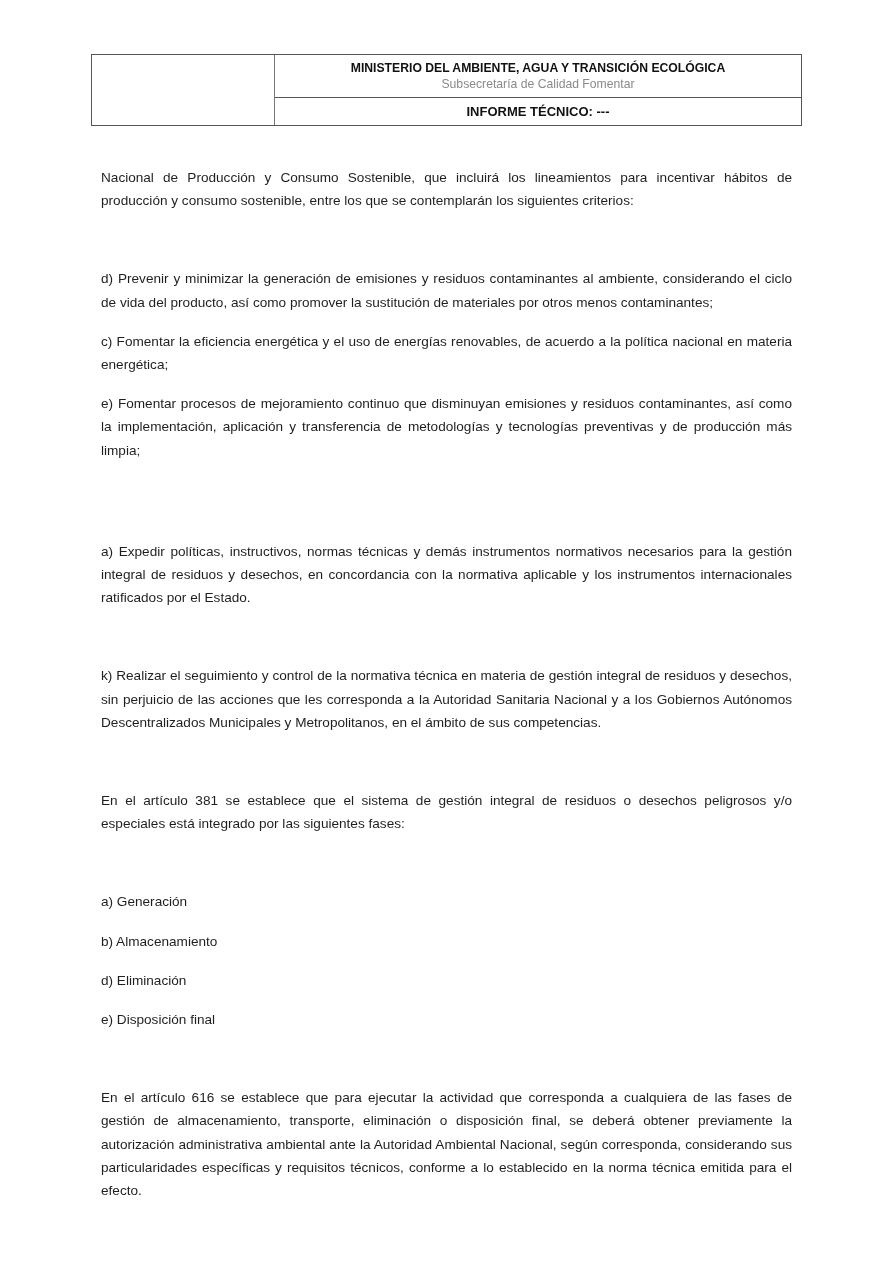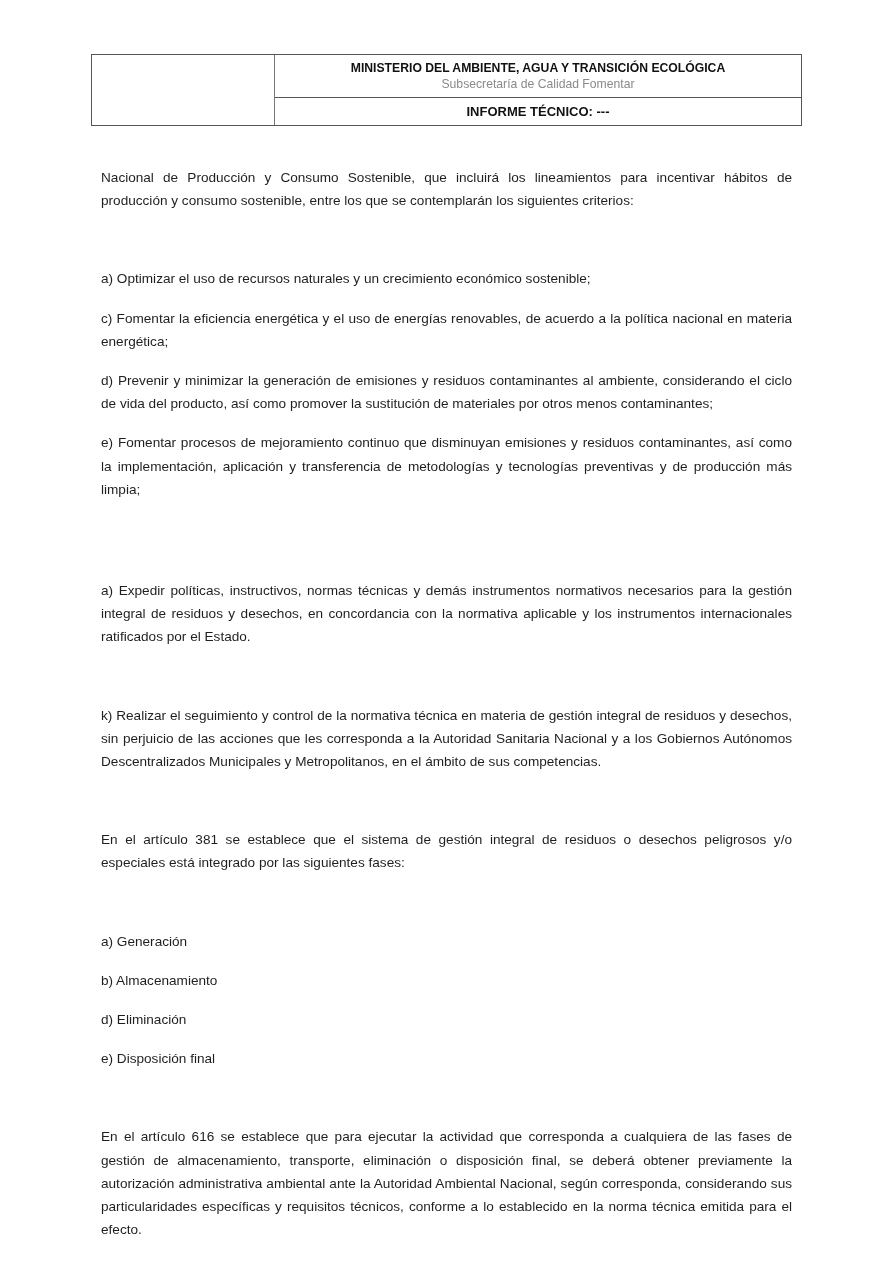--- a/index.html
+++ b/index.html
@@ -51,23 +51,22 @@
       <div class="ministry">MINISTERIO DEL AMBIENTE, AGUA Y TRANSICIÓN ECOLÓGICA</div>
       <div class="sub">Subsecretaría de Calidad Fomentar</div>
     </div>
     <div class="bottom">INFORME TÉCNICO: ---</div>
   </div>
 </div>
 
 <div class="body-text">
   <p>Nacional de Producción y Consumo Sostenible, que incluirá los lineamientos para incentivar hábitos de producción y consumo sostenible, entre los que se contemplarán los siguientes criterios:</p>
   <div class="gap"></div>
-  <p class="line-left">a) Optimizar el uso de recursos naturales y un crecimiento económico sostenible;</p>
+  <p>d) Prevenir y minimizar la generación de emisiones y residuos contaminantes al ambiente, considerando el ciclo de vida del producto, así como promover la sustitución de materiales por otros menos contaminantes;</p>
   <p>c) Fomentar la eficiencia energética y el uso de energías renovables, de acuerdo a la política nacional en materia energética;</p>
-  <p>d) Prevenir y minimizar la generación de emisiones y residuos contaminantes al ambiente, considerando el ciclo de vida del producto, así como promover la sustitución de materiales por otros menos contaminantes;</p>
   <p>e) Fomentar procesos de mejoramiento continuo que disminuyan emisiones y residuos contaminantes, así como la implementación, aplicación y transferencia de metodologías y tecnologías preventivas y de producción más limpia;</p>
   <div class="gap"></div>
   <div class="gap"></div>
   <p>a) Expedir políticas, instructivos, normas técnicas y demás instrumentos normativos necesarios para la gestión integral de residuos y desechos, en concordancia con la normativa aplicable y los instrumentos internacionales ratificados por el Estado.</p>
   <div class="gap"></div>
   <p>k) Realizar el seguimiento y control de la normativa técnica en materia de gestión integral de residuos y desechos, sin perjuicio de las acciones que les corresponda a la Autoridad Sanitaria Nacional y a los Gobiernos Autónomos Descentralizados Municipales y Metropolitanos, en el ámbito de sus competencias.</p>
   <div class="gap"></div>
   <p>En el artículo 381 se establece que el sistema de gestión integral de residuos o desechos peligrosos y/o especiales está integrado por las siguientes fases:</p>
   <div class="gap"></div>
   <p class="line-left">a) Generación</p>

